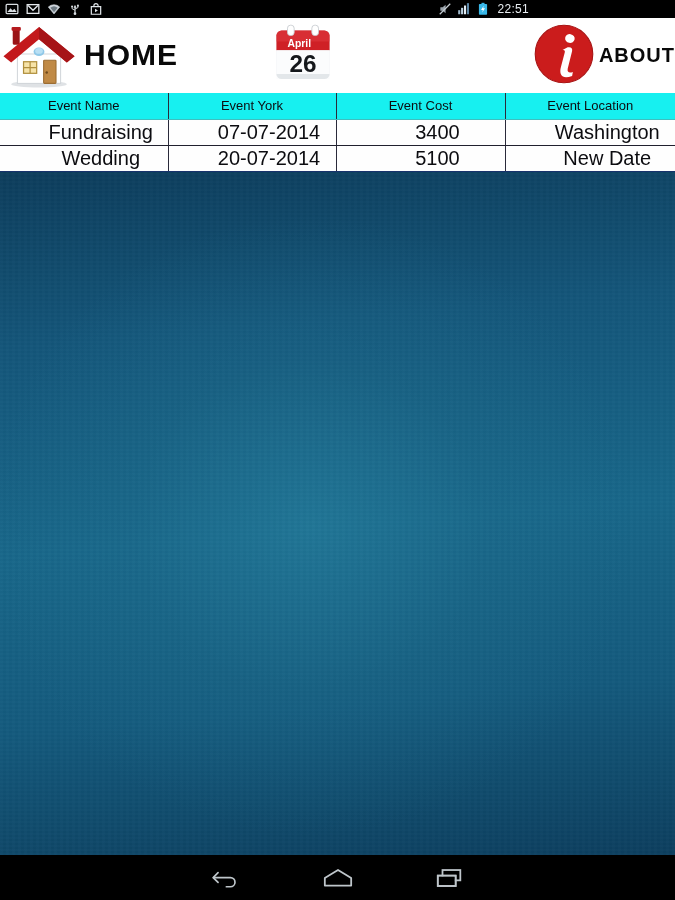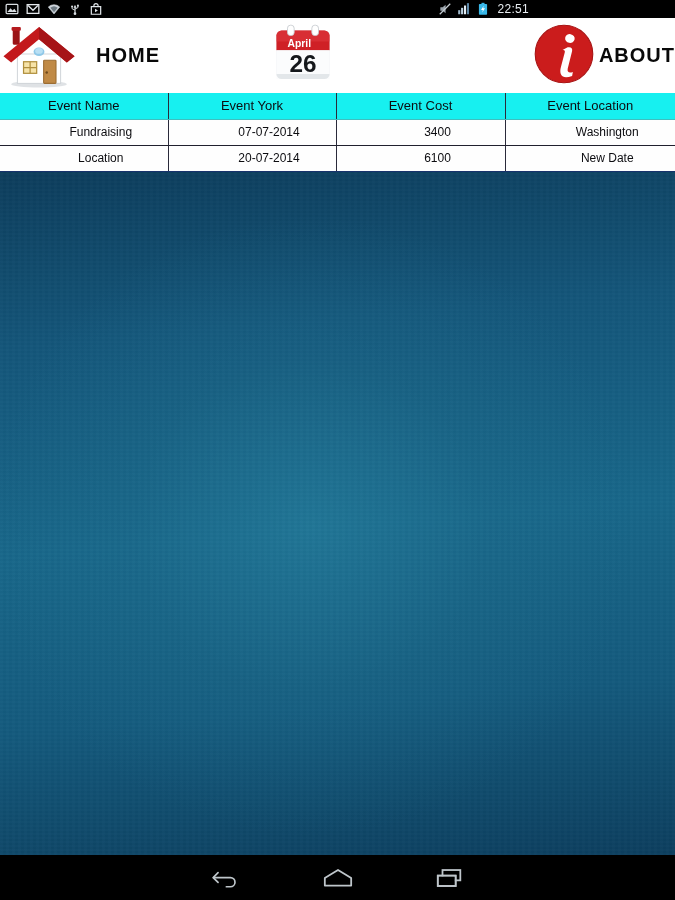--- a/index.html
+++ b/index.html
@@ -35,21 +35,21 @@
   }
   #nav-home{ left:0px;  width:250px; }
   #nav-add { left:272px; width:230px; }
   #nav-about{ left:535px; width:140px;justify-content:flex-end; }
 
   .nav-label{
     color:#090909; font-weight:bold;
     font-family:"Liberation Sans", sans-serif;
     letter-spacing:1px; line-height:1.02;
   }
-  #home-label { font-size:20px; margin-left:18px;text-align:right; }
+  #home-label { font-size:30px; margin-left:6px;text-align:right; }
   #add-label  { font-size:19px; margin-left:8px; }
   #about-label{ font-size:20px; margin-left:4px; }
   #add-label .l2{ display:block; }
 
   .icon-box{ position:relative; flex:0 0 auto; }
 
   
   #house-icon{ width:78px; height:68px; }
   
   #calendar-icon{ width:62px; height:62px; }
@@ -68,21 +68,21 @@
     color:#0c0c10;
     border-right:1px solid #2a2a3a;
     border-bottom:1px solid #20202e;
     overflow:hidden; white-space:nowrap;
   }
   #events-table th{
     background:#17f0f0; font-size:13px; font-weight:normal;
     border-bottom:1px solid #3fbfbf;
   }
   #events-table td{
-    background:#fefefe; font-size:12px;padding-left:34px;
+    background:#fefefe; font-size:20px;padding-left:34px;
   }
   #events-table th:last-child, #events-table td:last-child{ border-right:none; }
   #events-table tr:last-child td{ border-bottom:1px solid #17326b; }
 
   
   #content-area{
     position:absolute; left:0; top:170px; width:675px; height:685px;
     background:
       radial-gradient(ellipse 62% 58% at 46% 52%,
         rgba(40,130,160,.55) 0%,
@@ -248,23 +248,23 @@
       </tr>
     </thead>
     <tbody>
       <tr>
         <td>Fundraising</td>
         <td>07-07-2014</td>
         <td>3400</td>
         <td>Washington</td>
       </tr>
       <tr>
-        <td>Location</td>
+        <td>Wedding</td>
         <td>20-07-2014</td>
-        <td>6100</td>
+        <td>5100</td>
         <td>New Date</td>
       </tr>
     </tbody>
   </table>
 
   <div id="content-area">
     <div id="content-noise"></div>
   </div>
 
   <div id="nav-bar">

